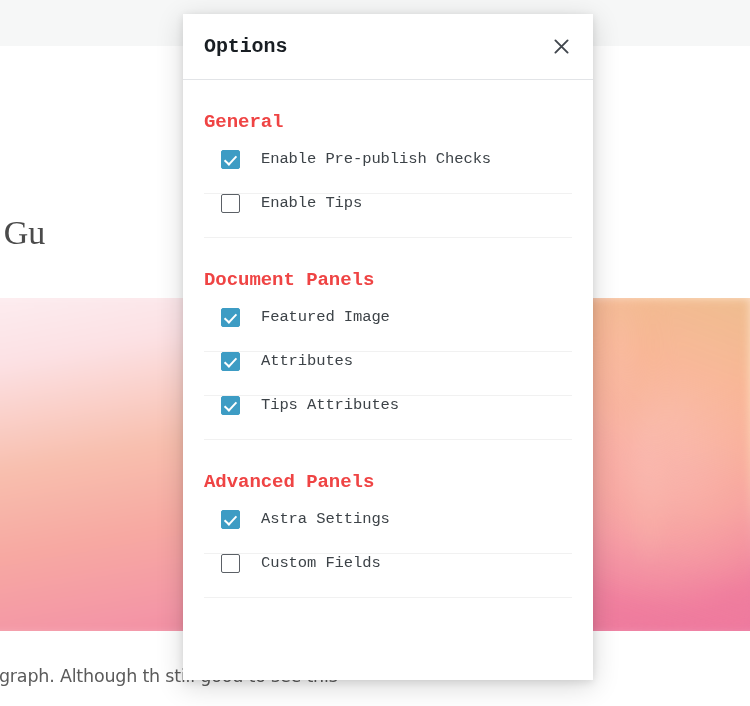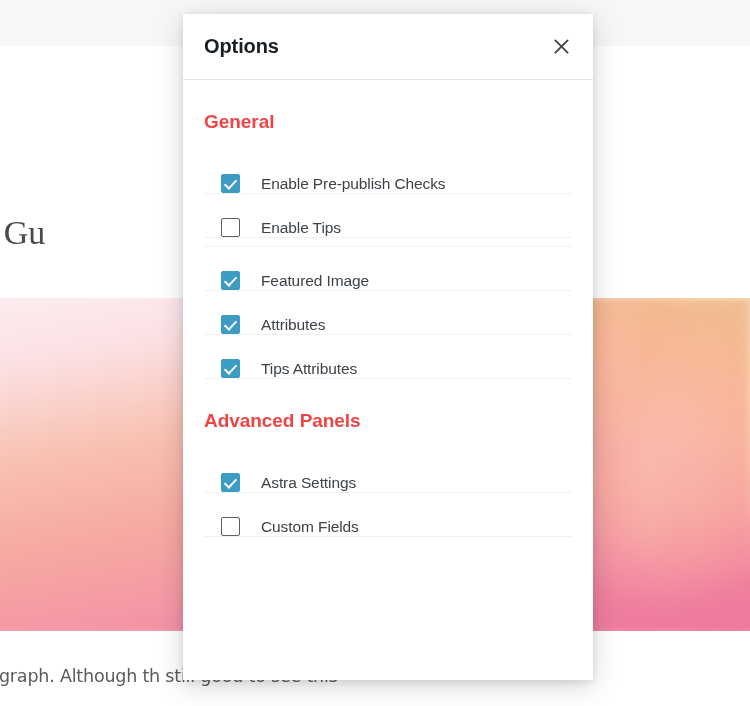--- a/index.html
+++ b/index.html
@@ -114,20 +114,21 @@
 
   
   .modal-shadow-wrap {
     position: absolute;
     left: 183px;
     top: 14px;
     width: 410px;
     height: 666px;
     background: #ffffff;
     box-shadow: 0 6px 26px rgba(0,0,0,0.16), 0 2px 8px rgba(0,0,0,0.10);
+    font-family: Liberation Mono, monospace;
   }
 
   .modal-header {
     position: relative;
     height: 66px;
     border-bottom: 1px solid #e2e4e7;
     display: flex;
     align-items: center;
     padding: 0 14px 0 21px;
     box-sizing: border-box;
@@ -164,21 +165,21 @@
   .section-title {
     font-size: 19px;
     font-weight: bold;
     color: #ef4444;
     padding: 23px 0 17px 0;
     letter-spacing: -0.05px;
   }
 
   .opt-row {
     display: flex;
-    align-items: flex-end;
+    align-items: flex-start;
     height: 43px;
     border-bottom: 1px solid #f1f1f1;
     cursor: pointer;
     padding-left: 17px;
   }
   .opt-row:first-of-type {
     border-top: 1px solid #f1f1f1;
   }
 
   .cb {
@@ -259,20 +260,21 @@
           <div class="opt-row">
             <span class="cb on"></span>
             <span class="opt-label">Enable Pre-publish Checks</span>
           </div>
           <div class="opt-row">
             <span class="cb off"></span>
             <span class="opt-label">Enable Tips</span>
           </div>
         </div>
         <div class="section">
+          <div class="section-title">Document Panels</div>
           <div class="opt-row">
             <span class="cb on"></span>
             <span class="opt-label">Featured Image</span>
           </div>
           <div class="opt-row">
             <span class="cb on"></span>
             <span class="opt-label">Attributes</span>
           </div>
           <div class="opt-row">
             <span class="cb on"></span>

